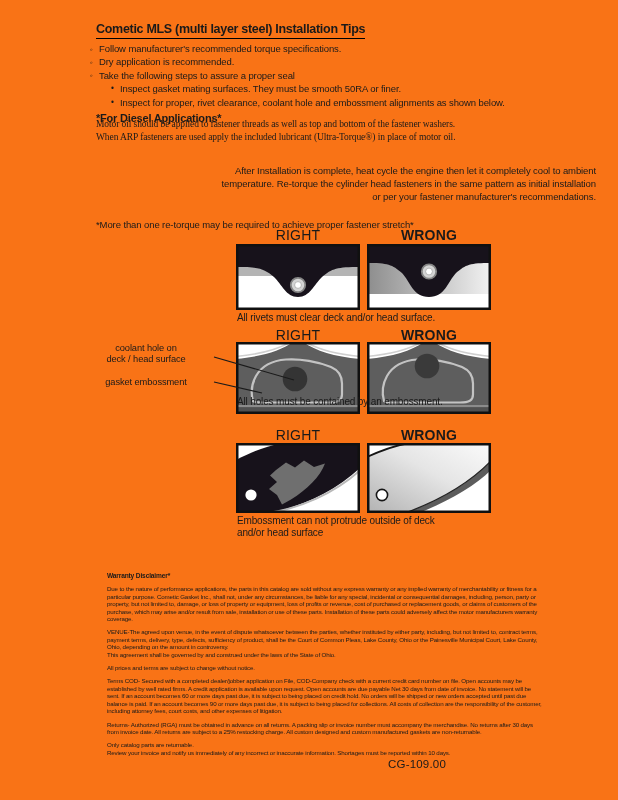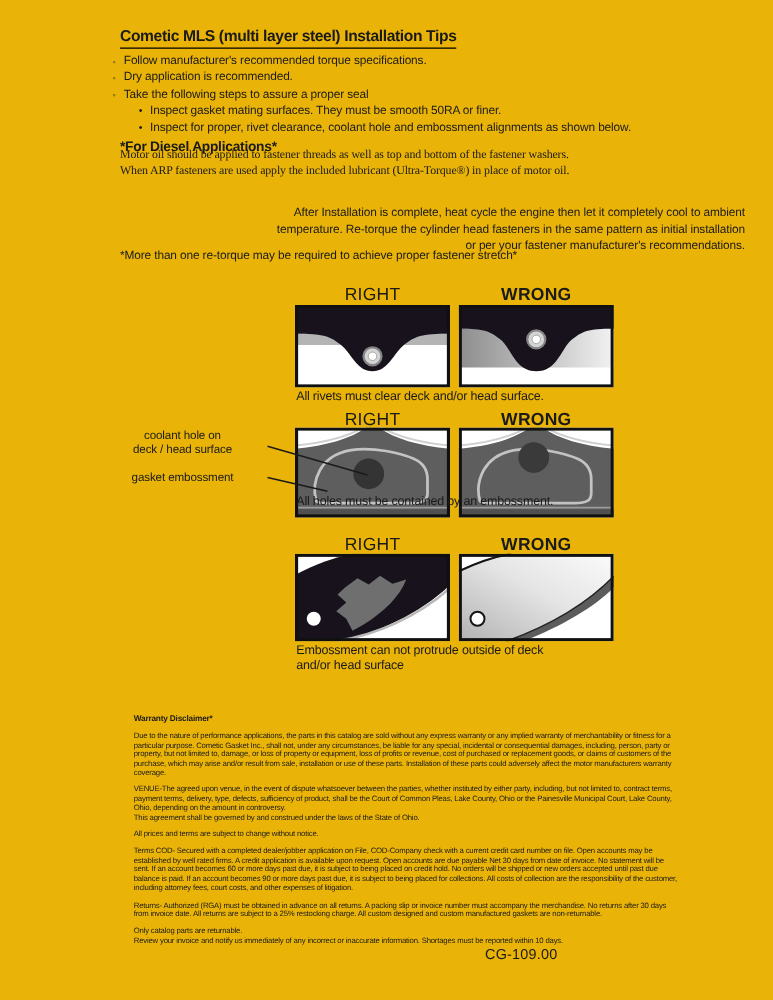--- a/index.html
+++ b/index.html
@@ -2,39 +2,39 @@
 <html style="--ink: #1a1a1a; --diagram-dark: #17121b; --deck-gray: #b4b4b4; --web-gray: #5e5e5e; --emboss-line: #c3c3c3; --patch-gray: #6f6f6f;"><head>
 <meta charset="utf-8">
 <style>
   :root{
     --ink:#1a1a1a; --diagram-dark:#17121b; --deck-gray:#b4b4b4;
     --web-gray:#5e5e5e; --emboss-line:#c3c3c3; --patch-gray:#6f6f6f;
   }
   *{margin:0;padding:0;box-sizing:border-box;}
   html,body{background:#888;}
   .page{
-    position:relative;width:618px;height:800px;background:#eab308;
+    position:relative;width:618px;height:800px;background:#f97316;
     font-family:"Liberation Sans","DejaVu Sans",sans-serif;color:var(--ink);
     overflow:hidden;margin:0 auto;
   }
   .abs{position:absolute;}
   .title{
     left:96px;top:22px;font-size:12.5px;font-weight:700;letter-spacing:-0.3px;
     border-bottom:1.5px solid #000;padding-bottom:2px;white-space:nowrap;
   }
   .bullets{left:90px;top:42px;width:470px;font-size:9.5px;letter-spacing:-0.1px;}
   .b-row{display:flex;line-height:13.4px;}
   .b-row.sub{margin-left:21px;}
   .b-marker{width:9px;flex:0 0 9px;font-size:8.5px;}
   .b-marker.open{font-size:7.5px;position:relative;top:0.5px;}
   .diesel-heading{left:96px;top:112px;font-size:11px;font-weight:700;letter-spacing:-0.2px;}
   .para{left:96px;width:500px;font-size:9.5px;line-height:13px;letter-spacing:-0.1px;white-space:pre-line;}
   .p1{top:118px;font-family:Liberation Serif, serif;}
   .p2{top:164px;text-align:right;}
-  .note{top:198px;}
+  .note{top:218px;}
   .rw-label{width:124px;text-align:center;font-size:14px;letter-spacing:0.2px;}
   .s1{top:227px;} .s2{top:327px;} .s3{top:427px;}
   .col-r{left:236px;} .col-w{left:367px;font-weight:bold;}
   .panel-box{width:124px;}
   .pb1{top:244px;height:66px;} .pb2{top:342px;height:72px;} .pb3{top:443px;height:70px;}
   .panel-box svg{display:block;width:124px;}
   .caption{left:237px;width:300px;font-size:10px;letter-spacing:-0.15px;line-height:11.5px;white-space:pre-line;}
   .cap1{top:312px;} .cap2{top:396px;} .cap3{top:515px;}
   .annot{left:90px;width:112px;text-align:center;font-size:9.3px;line-height:10.5px;letter-spacing:-0.1px;white-space:pre-line;}
   .annot1{top:343px;} .annot2{top:377px;}

